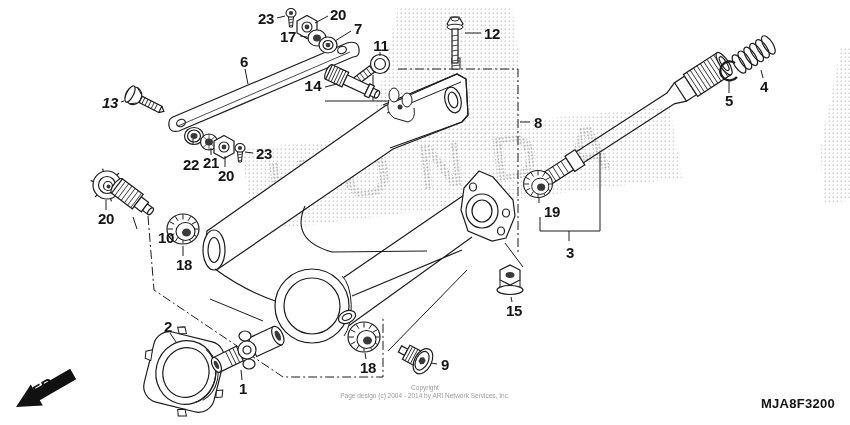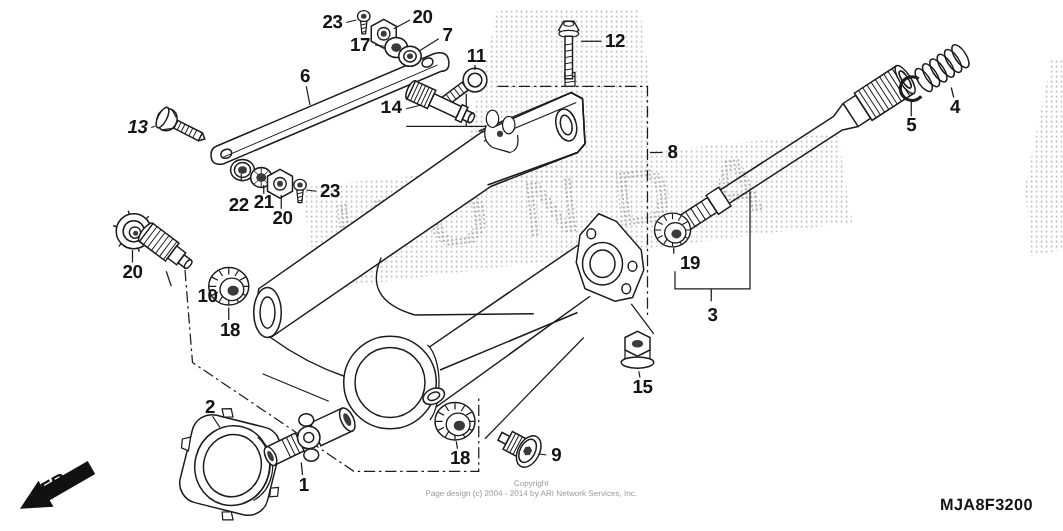--- a/index.html
+++ b/index.html
@@ -4,21 +4,21 @@
 <style>
   html,body{margin:0;padding:0;background:#fff;}
   #canvas{position:relative;width:850px;height:425px;background:#fff;overflow:hidden;
           font-family:"Liberation Sans",sans-serif;}
   #art{position:absolute;left:0;top:0;}
   .callout{position:absolute;transform:translate(-50%,-50%);
            font:700 15px "Liberation Sans",sans-serif;color:#141414;
            letter-spacing:-0.3px;cursor:pointer;z-index:5;background:transparent;}
   .copyright{position:absolute;left:310px;top:384px;width:230px;text-align:center;
              font:400 6.5px/8px "Liberation Sans",sans-serif;color:#9a9a9a;z-index:4;}
-  .code{position:absolute;left:752px;top:396px;width:92px;text-align:left;
+  .code{position:absolute;left:752px;top:396px;width:92px;text-align:center;
         font:700 13px "Liberation Sans",sans-serif;color:#141414;letter-spacing:.3px;z-index:4;}
 </style>
 </head>
 <body>
 
 <div id="canvas">
 
 <svg id="art" width="850" height="425" viewBox="0 0 850 425">
   <defs>
     <pattern id="dotsLight" width="4" height="4" patternUnits="userSpaceOnUse">

